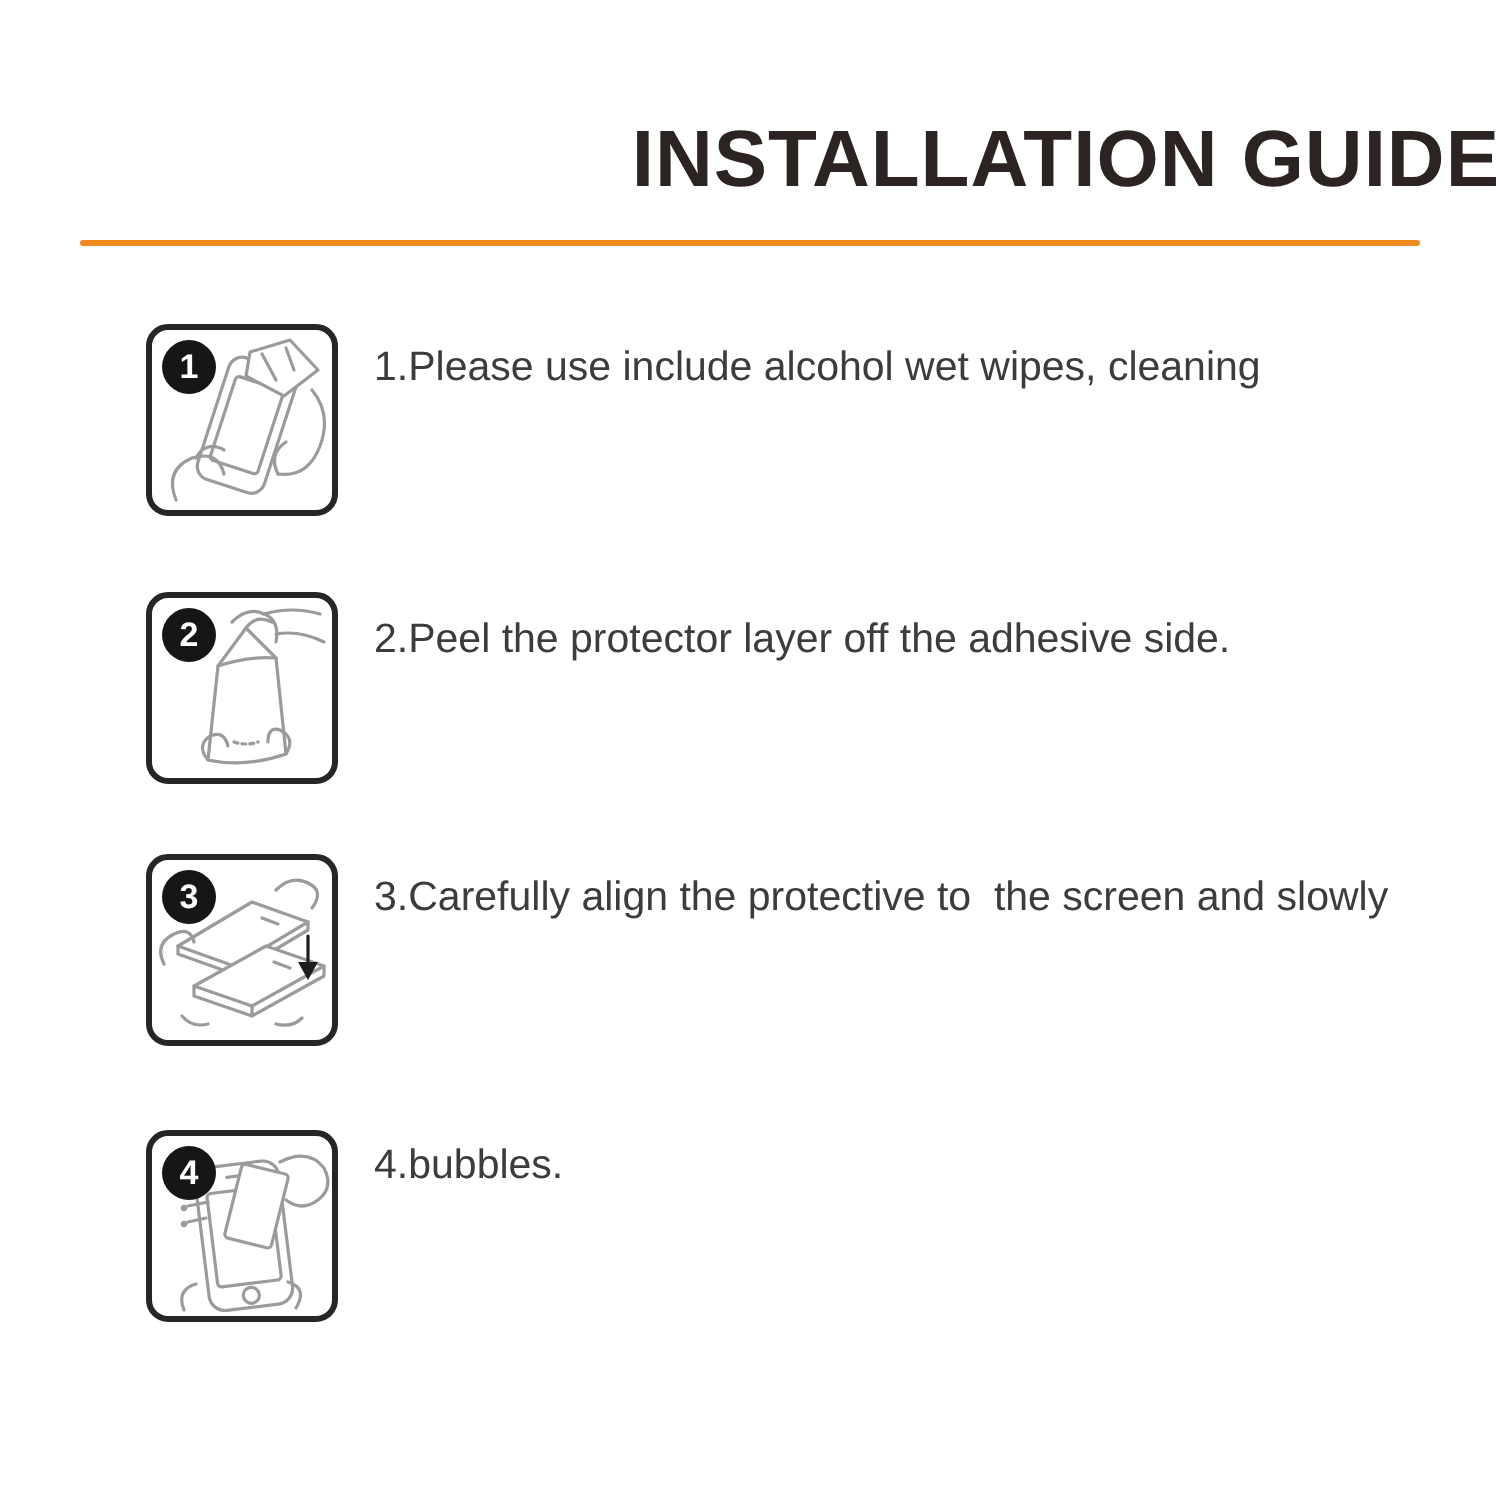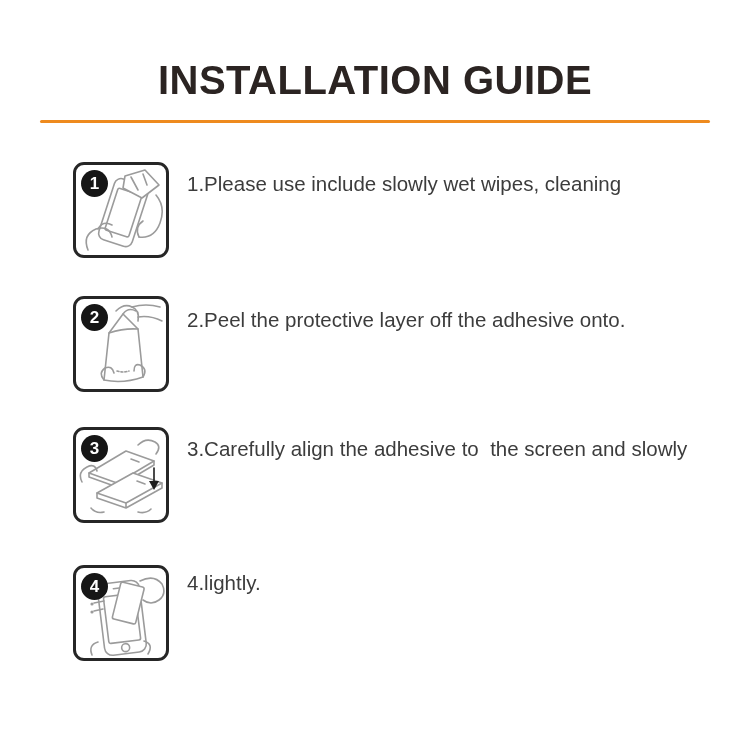--- a/index.html
+++ b/index.html
@@ -14,21 +14,21 @@
   body{
     background:#ffffff;
     font-family:"Liberation Sans","DejaVu Sans",sans-serif;
     position:relative;
     overflow:hidden;
   }
   .page{position:absolute;inset:0;}
   .title{
     position:absolute;
     top:58px;left:0;width:750px;
-    text-align:center;
+    text-align:right;
     font-size:40px;
     font-weight:bold;
     letter-spacing:0.5px;
     color:var(--title-color);
   }
   .divider{
     position:absolute;
     top:120px;left:40px;
     width:670px;height:3px;
     background:var(--accent);
@@ -101,41 +101,41 @@
       <path d="M55 12 L62 25 M67 9 L71 20"></path>
       <path d="M80 30 Q90 42 84 58 Q78 74 63 72"></path>
       <path d="M63 72 Q58 62 67 56"></path>
       <path d="M12 85 Q6 70 20 64 Q33 60 36 72"></path>
       <path d="M22 64 Q27 55 36 60"></path>
     </svg>
   </div>
   <div class="step-text" id="s1-text">
     <span class="step-num">1.</span>
     <span class="lines">
-      <div class="line">Please use include slowly wet wipes, cleaning</div>
+      <div class="line">Please use include alcohol wet wipes, cleaning</div>
     </span>
   </div>
 
   <div class="icon-box" id="s2-box">
     <div class="badge">2</div>
     <svg class="illustration" viewBox="0 0 90 90">
       <path class="paper" d="M33 34 Q48 29 62 30 L67 78 Q47 85 28 81 Z"></path>
       <path d="M33 34 L47 15 L62 30"></path>
       <path d="M40 12 Q48 4 56 8 Q64 11 62 22"></path>
       <path d="M47 15 Q52 8 60 12"></path>
       <path d="M56 8 Q70 4 84 8 M62 18 Q74 16 86 22"></path>
       <path d="M28 81 Q22 74 29 69 Q36 66 38 74"></path>
       <path d="M67 78 Q72 70 64 66 Q58 64 58 72"></path>
       <path d="M41 72 Q47 74 53 72" stroke-dasharray="2 2"></path>
     </svg>
   </div>
   <div class="step-text" id="s2-text">
     <span class="step-num">2.</span>
     <span class="lines">
-      <div class="line">Peel the protective layer off the adhesive onto.</div>
+      <div class="line">Peel the protector layer off the adhesive side.</div>
     </span>
   </div>
 
   <div class="icon-box" id="s3-box">
     <div class="badge">3</div>
     <svg class="illustration" viewBox="0 0 90 90">
       <path class="paper" d="M13 43 L50 21 L78 31 L41 53 Z"></path>
       <path d="M13 43 L13 47 L41 57 L41 53 M78 31 L78 35 L41 57"></path>
       <path d="M55 29 l8 3"></path>
       <path class="paper" d="M21 63 L57 43 L86 53 L50 73 Z"></path>
@@ -144,21 +144,21 @@
       <line class="dark" x1="78" y1="38" x2="78" y2="52" stroke-width="3"></line>
       <path class="fill-dark" d="M73 51 L83 51 L78 60 Z"></path>
       <path d="M6 52 Q1 42 11 37 Q19 33 21 41"></path>
       <path d="M62 15 Q70 7 79 12 Q86 16 80 24"></path>
       <path d="M15 78 Q20 84 28 82 M62 82 Q70 84 75 79"></path>
     </svg>
   </div>
   <div class="step-text" id="s3-text">
     <span class="step-num">3.</span>
     <span class="lines">
-      <div class="line">Carefully align the adhesive to  the screen and slowly</div>
+      <div class="line">Carefully align the protective to  the screen and slowly</div>
     </span>
   </div>
 
   <div class="icon-box" id="s4-box">
     <div class="badge">4</div>
     <svg class="illustration" viewBox="0 0 90 90">
       <g transform="rotate(-7 45 50)">
         <rect x="25" y="14" width="42" height="72" rx="8"></rect>
         <rect x="30" y="27" width="32" height="47" rx="2"></rect>
         <line x1="41" y1="20" x2="53" y2="20"></line>
@@ -171,17 +171,17 @@
       <path d="M29 25 l-10 2 M28 33 l-10 2 M27 41 l-9 2"></path>
       <circle cx="17" cy="28" r="0.8"></circle>
       <circle cx="16" cy="36" r="0.8"></circle>
       <circle cx="16" cy="44" r="0.8"></circle>
       <path d="M16 87 Q12 77 22 74 M72 86 Q78 76 68 73"></path>
     </svg>
   </div>
   <div class="step-text" id="s4-text">
     <span class="step-num">4.</span>
     <span class="lines">
-      <div class="line">lightly.</div>
+      <div class="line">bubbles.</div>
     </span>
   </div>
 
 </div>
 
 </body></html>

